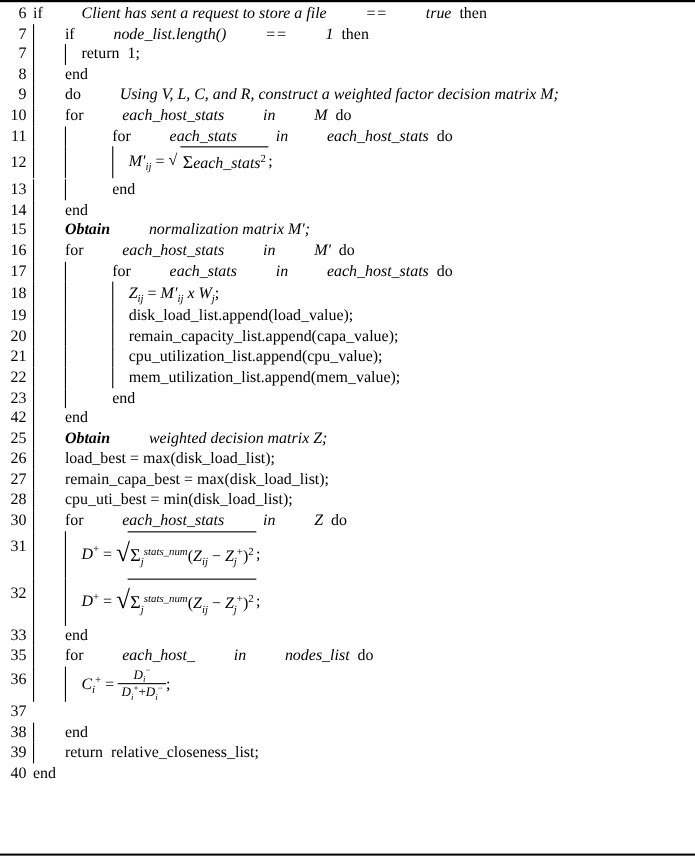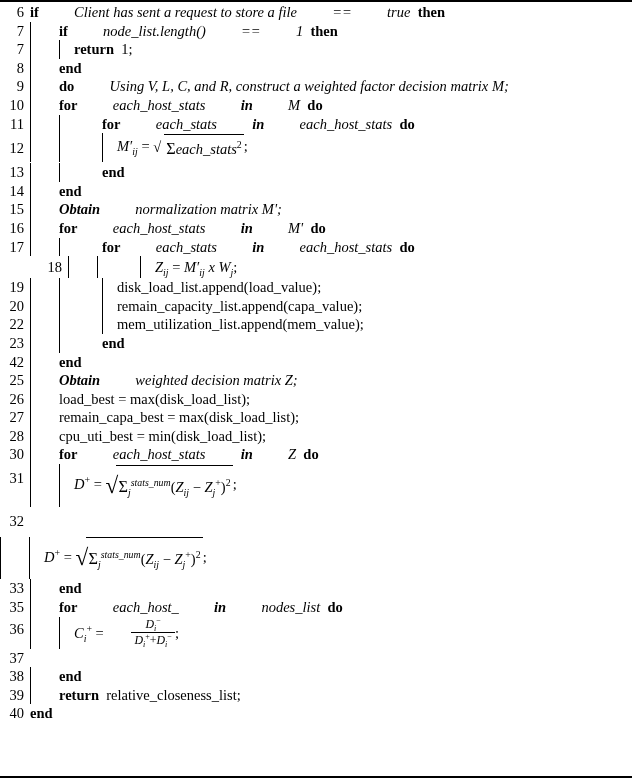--- a/index.html
+++ b/index.html
@@ -69,21 +69,21 @@
   .ind {
     flex: 0 0 auto;
   }
   .i1 { width: 14px; }
   .i2 { width: 28px; }
   .i3 { width: 42px; }
   .txt {
     white-space: nowrap;
   }
   b, .kw {
-    font-weight: bold;
+    font-weight: normal;
   }
   .it {
     font-style: italic;
     margin-left: 28px;
   }
   .bi {
     font-weight: bold;
     font-style: italic;
     margin-top: 47px;
   }
@@ -91,21 +91,20 @@
   .var { font-style: italic; }
   sub, sup {
     font-size: 0.68em;
     line-height: 0;
   }
   .frac {
     display: inline-block;
     vertical-align: -0.55em;
     text-align: center;
     font-size: 0.82em;
-    margin-left: 24px;
   }
   .frac .nume {
     display: block;
     border-bottom: 1px solid #000;
     padding: 0 3px;
     line-height: 1.25;
   }
   .frac .deno {
     display: block;
     padding: 0 3px;
@@ -320,21 +319,21 @@
         <span class="txt">
           <b>for</b>
           &nbsp;<span class="it">each_stats</span>
           &nbsp;<b class="it">in</b>
           &nbsp;<span class="it">each_host_stats</span>
           &nbsp;<b>do</b>
         </span>
       </div>
     </div>
 
-    <div class="line" style="min-height:22px;line-height:22px;padding-left:38px;">
+    <div class="line" style="min-height:22px;line-height:22px;">
       <div class="num">18</div>
       <div class="body">
         <span class="bar"></span>
         <span class="ind i2"></span>
         <span class="bar"></span>
         <span class="ind i3"></span>
         <span class="bar"></span>
         <span class="ind i1"></span>
         <span class="txt">
           <span class="var">Z</span><sub class="var">ij</sub> = <span class="var">M′</span><sub class="var">ij</sub> <span class="var">x W</span><sub class="var">j</sub>;
@@ -361,20 +360,32 @@
         <span class="bar"></span>
         <span class="ind i2"></span>
         <span class="bar"></span>
         <span class="ind i3"></span>
         <span class="bar"></span>
         <span class="ind i1"></span>
         <span class="txt">remain_capacity_list.append(capa_value);</span>
       </div>
     </div>
 
+    <div class="line">
+      <div class="num">21</div>
+      <div class="body">
+        <span class="bar"></span>
+        <span class="ind i2"></span>
+        <span class="bar"></span>
+        <span class="ind i3"></span>
+        <span class="bar"></span>
+        <span class="ind i1"></span>
+        <span class="txt">cpu_utilization_list.append(cpu_value);</span>
+      </div>
+    </div>
 
     <div class="line">
       <div class="num">22</div>
       <div class="body">
         <span class="bar"></span>
         <span class="ind i2"></span>
         <span class="bar"></span>
         <span class="ind i3"></span>
         <span class="bar"></span>
         <span class="ind i1"></span>
@@ -470,21 +481,21 @@
         <span class="ind i1"></span>
         <span class="txt" style="line-height:40px;">
           <span class="var">D</span><sup>+</sup> =
           <span class="sqrt"><span class="rad" style="font-size:1.6em;">√</span><span class="under">
             <span class="sigma">Σ</span><sub class="var">j</sub><sup class="var">stats_num</sup>(<span class="var">Z</span><sub class="var">ij</sub> − <span class="var">Z</span><sub class="var">j</sub><sup>+</sup>)<sup>2</sup>
           </span></span>;
         </span>
       </div>
     </div>
 
-    <div class="line" style="min-height:40px;line-height:40px;flex-direction:column;">
+    <div class="line" style="min-height:40px;line-height:40px;">
       <div class="num" style="line-height:28px;">32</div>
       <div class="body">
         <span class="bar"></span>
         <span class="ind i2"></span>
         <span class="bar"></span>
         <span class="ind i1"></span>
         <span class="txt" style="line-height:40px;">
           <span class="var">D</span><sup>+</sup> =
           <span class="sqrt"><span class="rad" style="font-size:1.6em;">√</span><span class="under">
             <span class="sigma">Σ</span><sub class="var">j</sub><sup class="var">stats_num</sup>(<span class="var">Z</span><sub class="var">ij</sub> − <span class="var">Z</span><sub class="var">j</sub><sup>+</sup>)<sup>2</sup>

